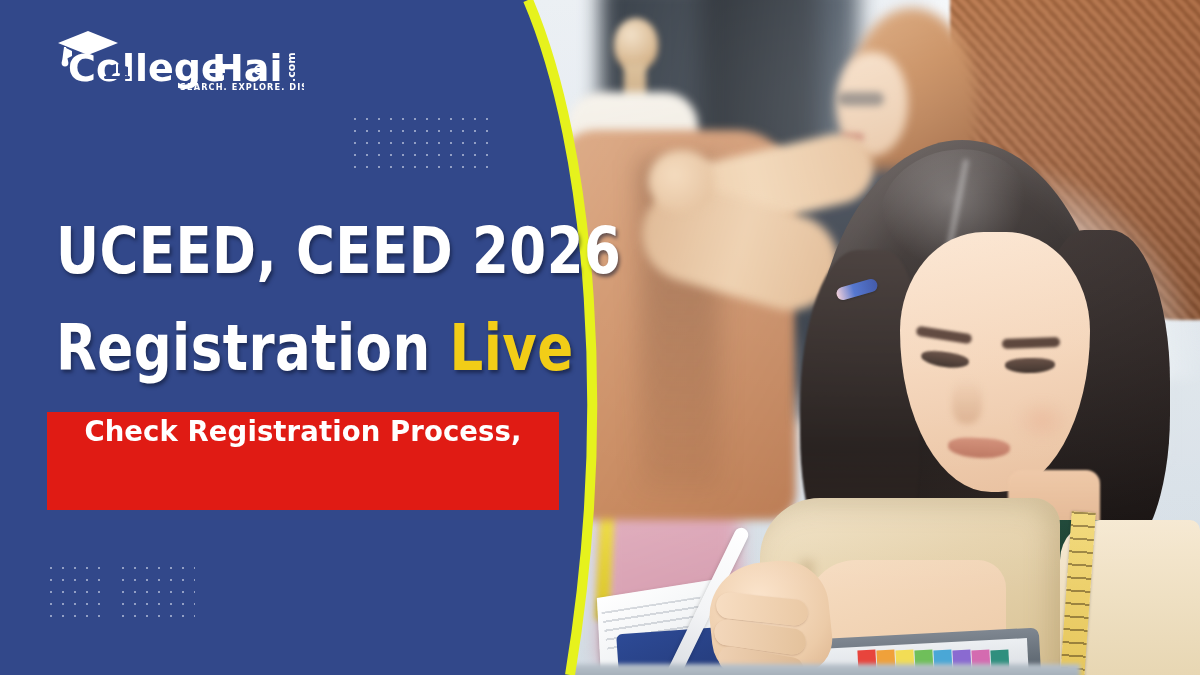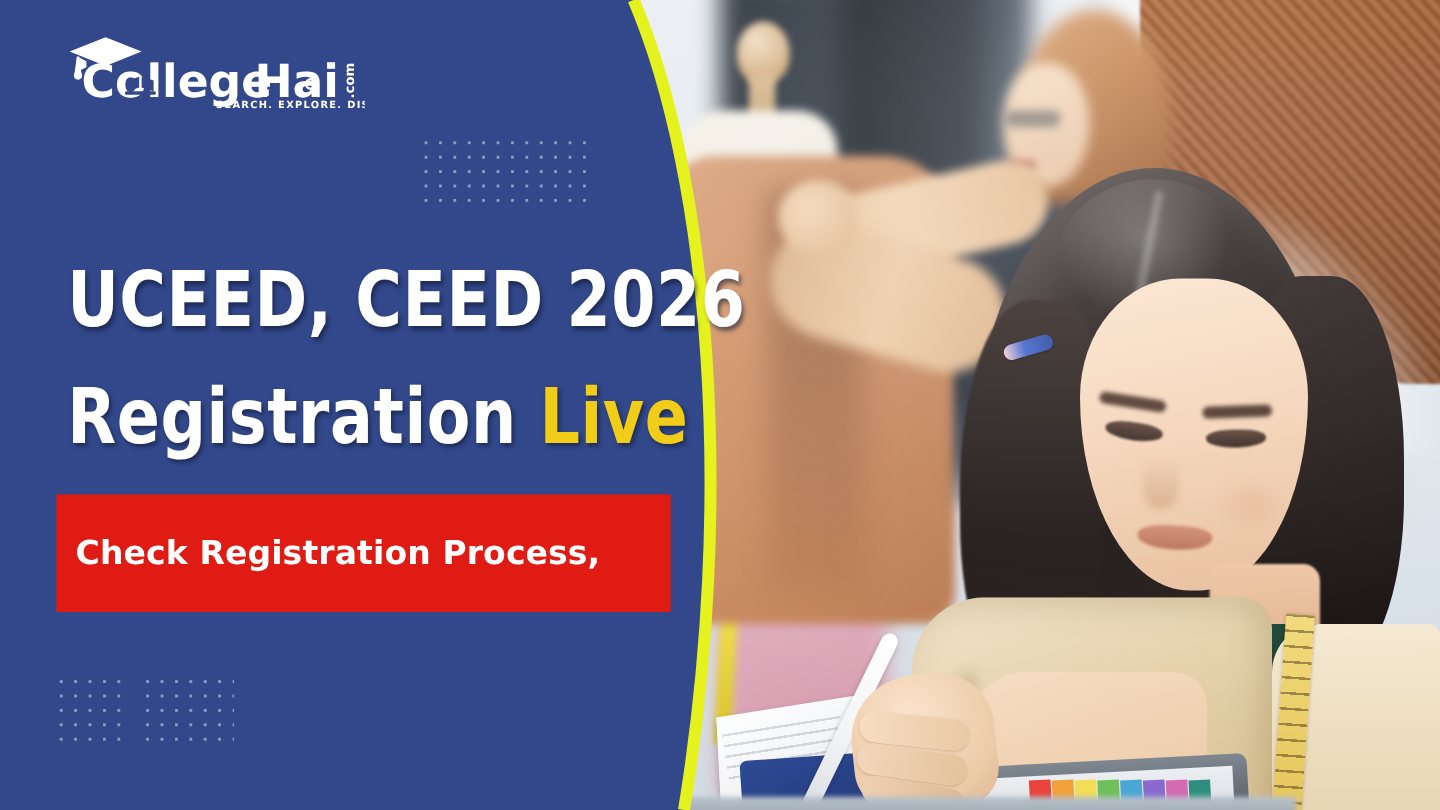--- a/index.html
+++ b/index.html
@@ -370,21 +370,21 @@
     white-space:nowrap;
   }
   .headline .ln{ display:block; }
   .hl-live{ color:#f2cd17; }
 
   
   .subbox{
     position:absolute; left:47px; top:412px;
     width:512px; height:98px;
     background:#e01b14;
-    display:flex; flex-direction:column; justify-content:center;
+    display:flex; flex-direction:row; justify-content:center;
     padding:0 16px;
   }
   .subline{
     font-family:"DejaVu Sans","Liberation Sans", sans-serif;
     font-size:27.5px;
     font-weight:600;
     line-height:39px;
     color:#ffffff;
     letter-spacing:.1px;
     white-space:nowrap;

